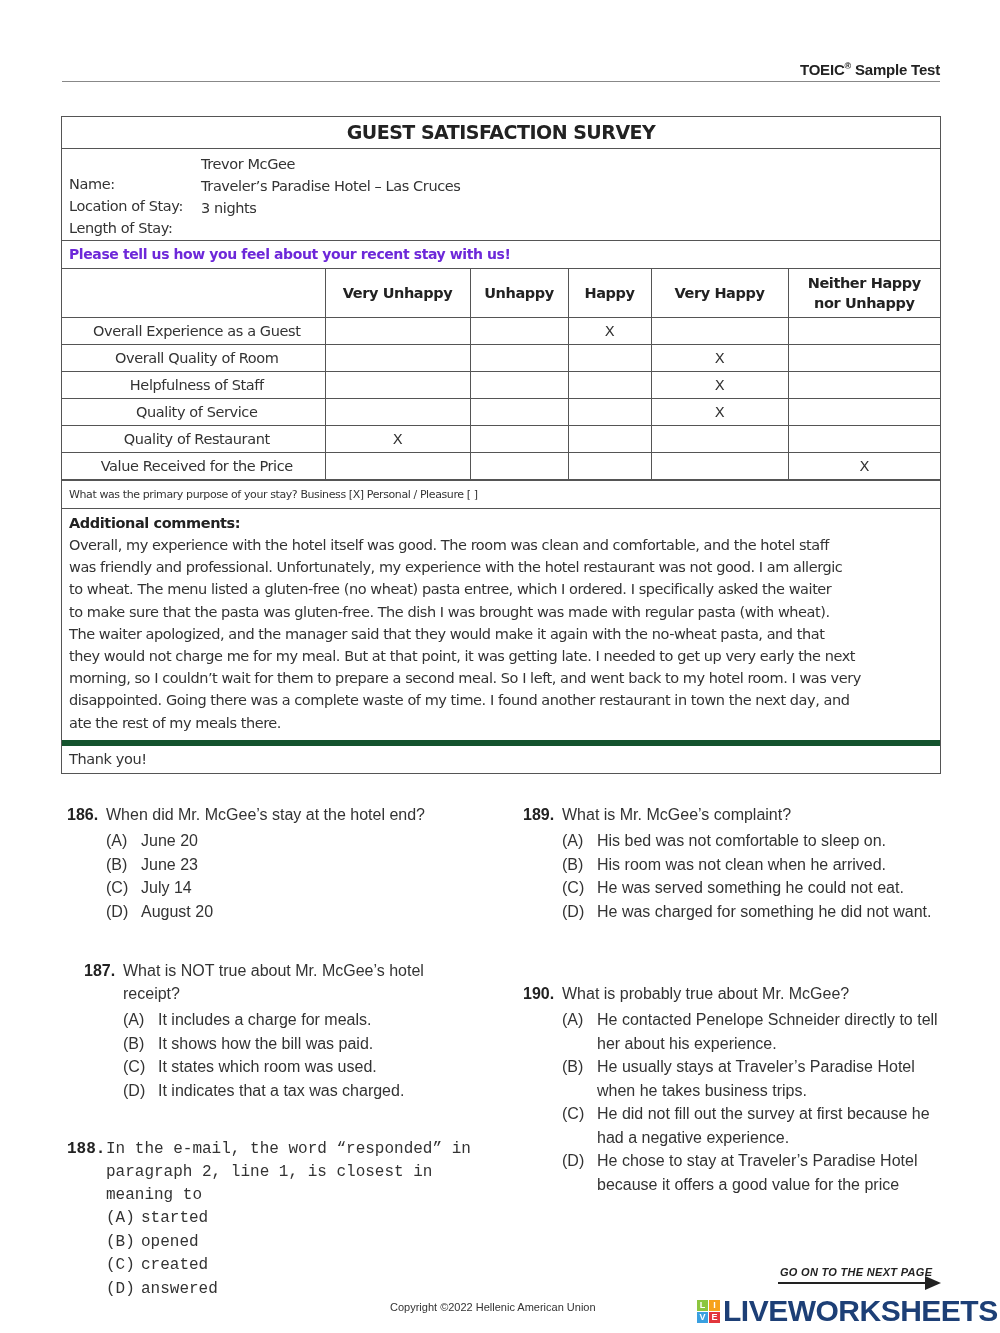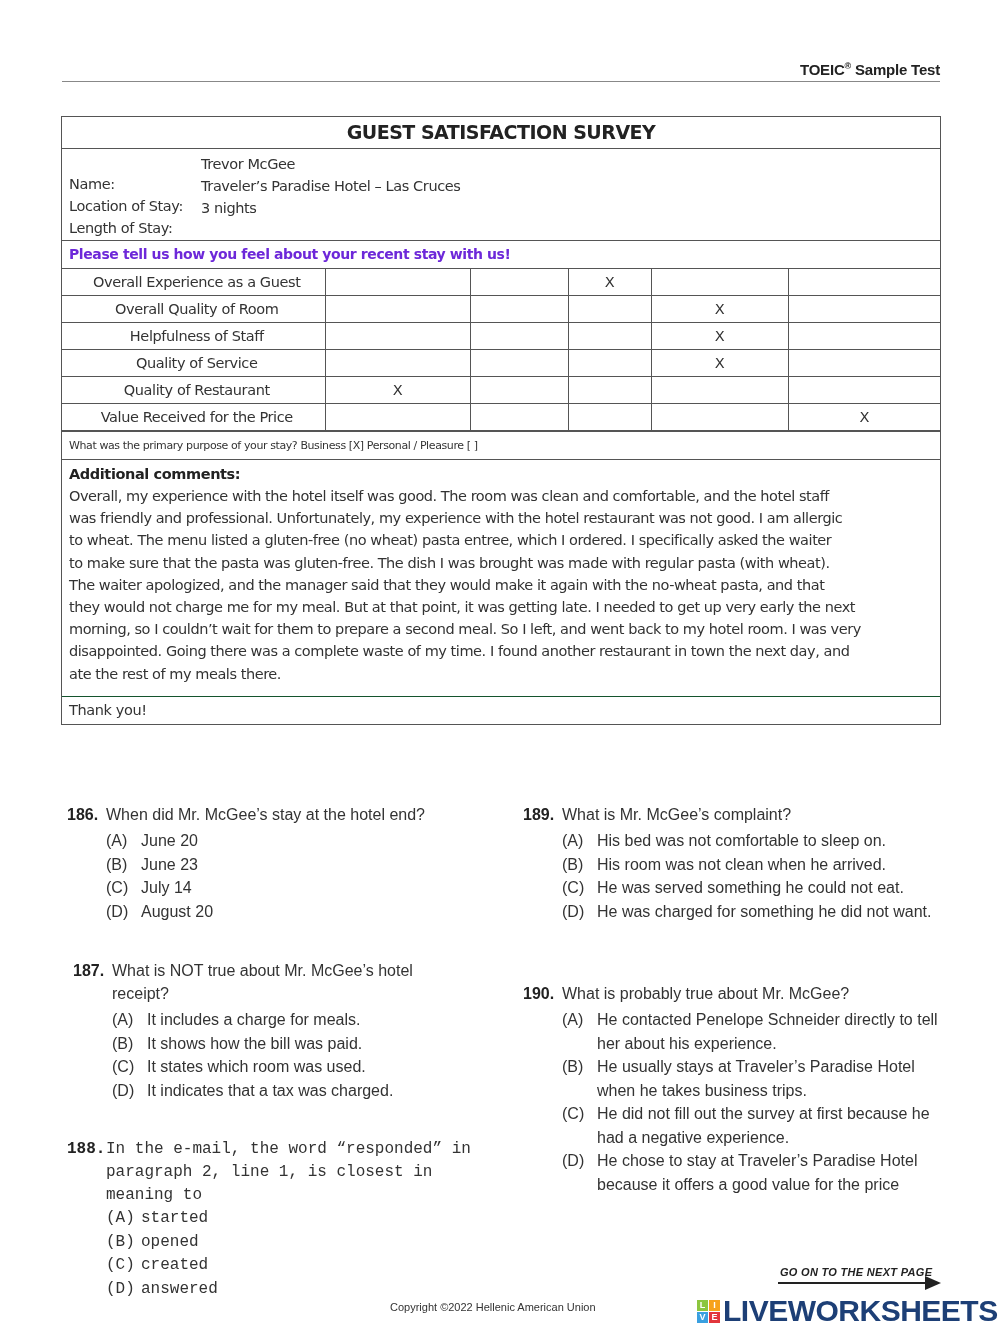--- a/index.html
+++ b/index.html
@@ -20,21 +20,21 @@
   table.ratings td, table.ratings th { border: 1px solid #555; padding: 0; }
   table.ratings tr > *:first-child { border-left: none; }
   table.ratings tr > *:last-child { border-right: none; }
   table.ratings tr:first-child > * { border-top: none; }
   table.ratings th { height: 48px; font-weight: bold; font-size: 14.5px; color: #222; text-align: center; line-height: 20px; letter-spacing: -0.4px; }
   table.ratings td { height: 26px; font-size: 14.5px; letter-spacing: -0.4px; }
   table.ratings td.label { padding-left: 7px; text-align: center; }
   table.ratings td.mark { text-align: center; }
 
   .purpose { height: 27px; line-height: 27px; border-bottom: 1px solid #555; padding-left: 7px; font-size: 11px; letter-spacing: -0.4px; }
-  .comments { height: 237px; border-bottom: 1px solid #14532d; padding: 3px 7px 0 7px; box-sizing: border-box; }
+  .comments { height: 237px; border-bottom: 6px solid #14532d; padding: 3px 7px 0 7px; box-sizing: border-box; }
   .comments-label { font-weight: bold; font-size: 14.5px; line-height: 22px; letter-spacing: -0.4px; color: #222; }
   .comments-line { font-size: 14.5px; line-height: 22.2px; letter-spacing: -0.45px; white-space: nowrap; }
   .thanks { height: 27px; line-height: 27px; padding-left: 7px; font-size: 14.5px; letter-spacing: -0.4px; }
 
   .question { position: absolute; font-family: "Liberation Sans", sans-serif; font-size: 16px; color: #333; }
   .q-stem { display: flex; line-height: 23px; }
   .q-num { font-weight: bold; width: 39px; flex: none; color: #222; }
   .q-text { flex: 1; }
   .options { margin-left: 39px; margin-top: 3px; }
   .opt { display: flex; line-height: 23.5px; }
@@ -81,20 +81,28 @@
   <table class="ratings">
     <colgroup>
       <col style="width:263px">
         <col style="width:145px">
         <col style="width:98px">
         <col style="width:83px">
         <col style="width:137px">
         <col style="width:152px">
     </colgroup>
     <tbody>
+        <tr>
+      <th></th>
+      <th>Very Unhappy</th>
+      <th>Unhappy</th>
+      <th>Happy</th>
+      <th>Very Happy</th>
+      <th><span>Neither Happy</span><br><span>nor Unhappy</span></th>
+    </tr>
     <tr>
       <td class="label">Overall Experience as a Guest</td>
       <td class="mark"></td>
       <td class="mark"></td>
       <td class="mark">X</td>
       <td class="mark"></td>
       <td class="mark"></td>
     </tr>
     <tr>
       <td class="label">Overall Quality of Room</td>
@@ -174,21 +182,21 @@
         <span class="opt-letter">(C)</span>
         <span class="opt-text">July 14</span>
       </div>
     <div class="opt">
         <span class="opt-letter">(D)</span>
         <span class="opt-text">August 20</span>
       </div>
   </div>
 </div>
 
-<div class="question" style="left:73px; top:959px; width:380px;">
+<div class="question" style="left:84px; top:959px; width:380px;">
   <div class="q-stem">
     <span class="q-num">187.</span>
     <span class="q-text">What is NOT true about Mr. McGee’s hotel receipt?</span>
   </div>
   <div class="options">
     <div class="opt">
         <span class="opt-letter">(A)</span>
         <span class="opt-text">It includes a charge for meals.</span>
       </div>
     <div class="opt">

